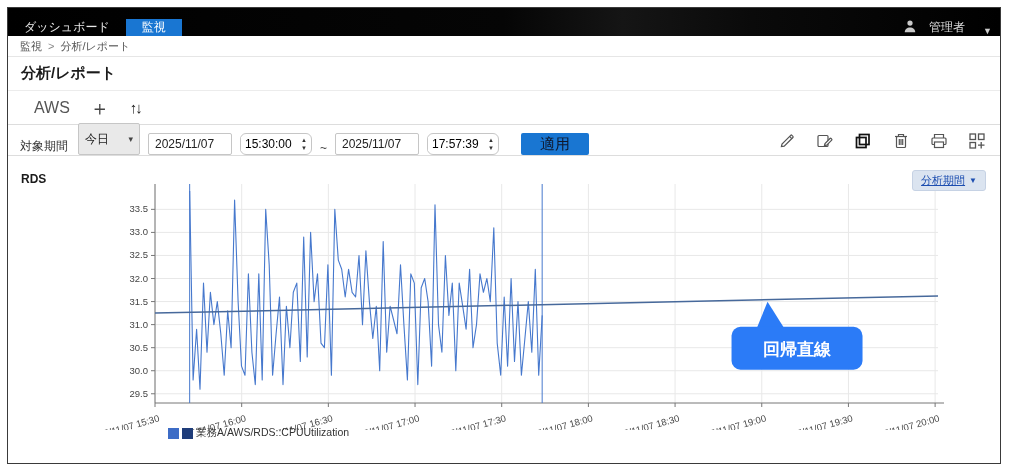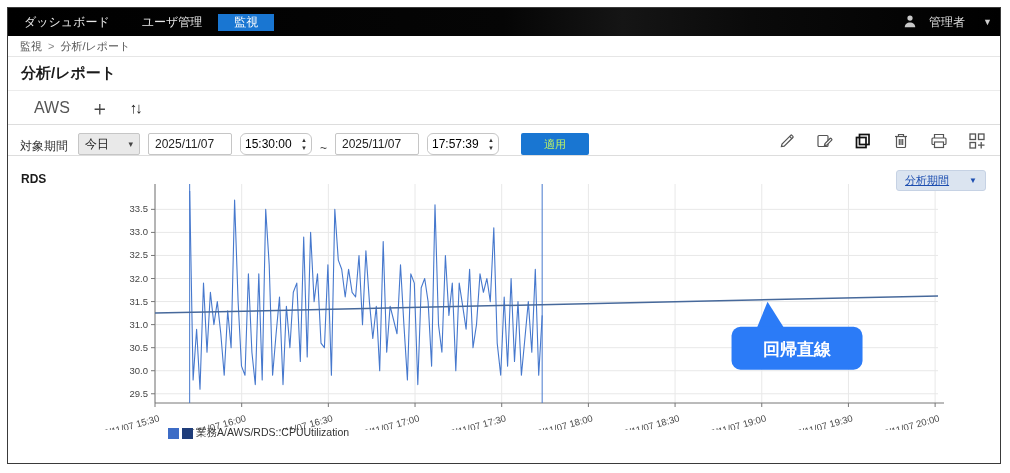--- a/index.html
+++ b/index.html
@@ -1,20 +1,20 @@
 <!DOCTYPE html>
 <html><head>
 <meta charset="utf-8">
 <style>
   * { box-sizing: border-box; margin: 0; padding: 0; }
   body { background:#fff; font-family:"Liberation Sans","DejaVu Sans",sans-serif; }
   .frame { margin:7px; border:1px solid #3a3a3a; width:994px; height:457px; background:#fff; position:relative; overflow:hidden; }
 
   
-  .topnav { height:28px; background:linear-gradient(90deg,#000 0%,#050505 50%,#151515 62%,#0a0a0a 75%,#000 100%); display:flex; align-items:center; color:#e8e8e8; font-size:12px; }
+  .topnav { height:28px; background:linear-gradient(90deg,#000 0%,#050505 50%,#151515 62%,#0a0a0a 75%,#000 100%); display:flex; align-items:flex-end; color:#e8e8e8; font-size:12px; }
   .nav-item { padding:0 16px; display:flex; align-items:center; cursor:pointer; }
   .nav-item.active { background:#1976d2; color:#fff; }
   .nav-spacer { flex:1; }
   .nav-user { display:flex; align-items:center; gap:12px; padding:0 10px; font-size:12px; color:#ddd; }
   .nav-caret { color:#cfcfcf; font-size:9px; padding:0 8px; display:flex; align-items:center; cursor:pointer; }
 
   
   .breadcrumb { height:21px; display:flex; align-items:center; gap:6px; padding:0 12px; font-size:11px; color:#555; border-bottom:1px solid #e6e6e6; }
   .breadcrumb .sep { color:#888; }
 
@@ -24,51 +24,50 @@
 
   
   .group-row { height:34px; display:flex; align-items:center; gap:20px; padding:0 26px; border-bottom:1px solid #ddd; }
   .group-tab { font-size:16px; color:#555; cursor:pointer; }
   .plus-btn { font-size:20px; color:#444; font-weight:400; background:none; border:none; cursor:pointer; line-height:20px; }
   .sort-btn { font-size:15px; font-weight:bold; color:#222; letter-spacing:-2px; background:none; border:none; cursor:pointer; }
 
   
   .filter-row { height:31px; display:flex; align-items:flex-end; gap:8px; padding:0 12px; border-bottom:1px solid #ddd; font-size:12px; color:#333; }
   .filter-label { font-size:12px; color:#333; margin-right:2px; }
-  .preset-select { width:62px; height:22px; background:#e9e9e9; border:1px solid #c6c6c6; border-radius:2px; display:flex; align-items:center; justify-content:space-between; padding:4px 6px; cursor:pointer; font-size:12px; color:#222; }
+  .preset-select { width:62px; height:32px; background:#e9e9e9; border:1px solid #c6c6c6; border-radius:2px; display:flex; align-items:center; justify-content:space-between; padding:4px 6px; cursor:pointer; font-size:12px; color:#222; }
   .preset-caret { font-size:9px; color:#444; }
   .text-input { height:22px; border:1px solid #c6c6c6; border-radius:2px; font-size:12px; color:#222; padding:0 6px; font-family:"Liberation Sans",sans-serif; background:#fff;margin-top:48px; }
   .date-input { width:84px; }
   .time-box { height:22px; border:1px solid #c6c6c6; border-radius:6px; display:flex; align-items:center; background:#fff; }
   .time-input { width:58px; border:none; font-size:12px; padding:0 4px; font-family:"Liberation Sans",sans-serif; }
   .spin { display:flex; flex-direction:column; justify-content:center; padding-right:2px; }
   .spin button { background:none; border:none; font-size:6px; line-height:6px; color:#333; cursor:pointer; padding:1px 2px; }
   .tilde { color:#444; }
-  .apply-btn { width:68px; height:22px; margin-left:14px; background:#1976d2; color:#bef264; border:none; border-radius:2px; font-size:11px; cursor:pointer; }
+  .apply-btn { width:68px; height:22px; margin-left:14px; background:#1976d2; color:#0f172a; border:none; border-radius:2px; font-size:15px; cursor:pointer; }
   .filter-spacer { flex:1; }
   .icon-btn { background:none; border:none; padding:2px; margin-left:8px; cursor:pointer; display:flex; align-items:center; }
 
   
   .panel { position:relative; }
   .panel-title { position:absolute; top:8px; left:13px; font-size:12px; font-weight:bold; color:#1b1b1b; }
-  .period-btn { position:absolute; top:6px; right:14px; background:#dbe4f0; border:1px solid #c6d2e4; border-radius:3px; padding:2px 8px; font-size:11px; color:#1d4eb0; cursor:pointer; display:flex; align-items:center; gap:20px; }
+  .period-btn { position:absolute; top:6px; right:14px; background:#dbe4f0; border:1px solid #c6d2e4; border-radius:3px; padding:2px 8px; font-size:11px; color:#1d4eb0; cursor:pointer; display:flex; align-items:center; gap:4px; }
   .period-btn .lbl { text-decoration:underline; }
   .period-caret { font-size:8px; color:#1d4eb0; }
   .chart-svg { display:block; margin-top:8px; }
   .legend-row { display:flex; align-items:center; gap:3px; margin-left:160px; margin-top:-4px; font-size:10.5px; color:#333; }
   .swatch { width:11px; height:11px; display:inline-block; }
 </style>
 </head>
 <body>
 
 <div class="frame">
 
   <div class="topnav">
     <div class="nav-item">ダッシュボード</div>
-    <div class="nav-item">ユーザ管理</div>
     <div class="nav-item active">監視</div>
     <div class="nav-spacer"></div>
     <div class="nav-user">
       <span>
         <svg width="14" height="14" viewBox="0 0 16 16">
             <circle cx="8" cy="4.6" r="3" fill="#c9c9c9"></circle>
             <path d="M2 15c0-3.4 2.7-5.4 6-5.4s6 2 6 5.4z" fill="#c9c9c9"></path>
           </svg>
       </span>
       <span>管理者</span>

